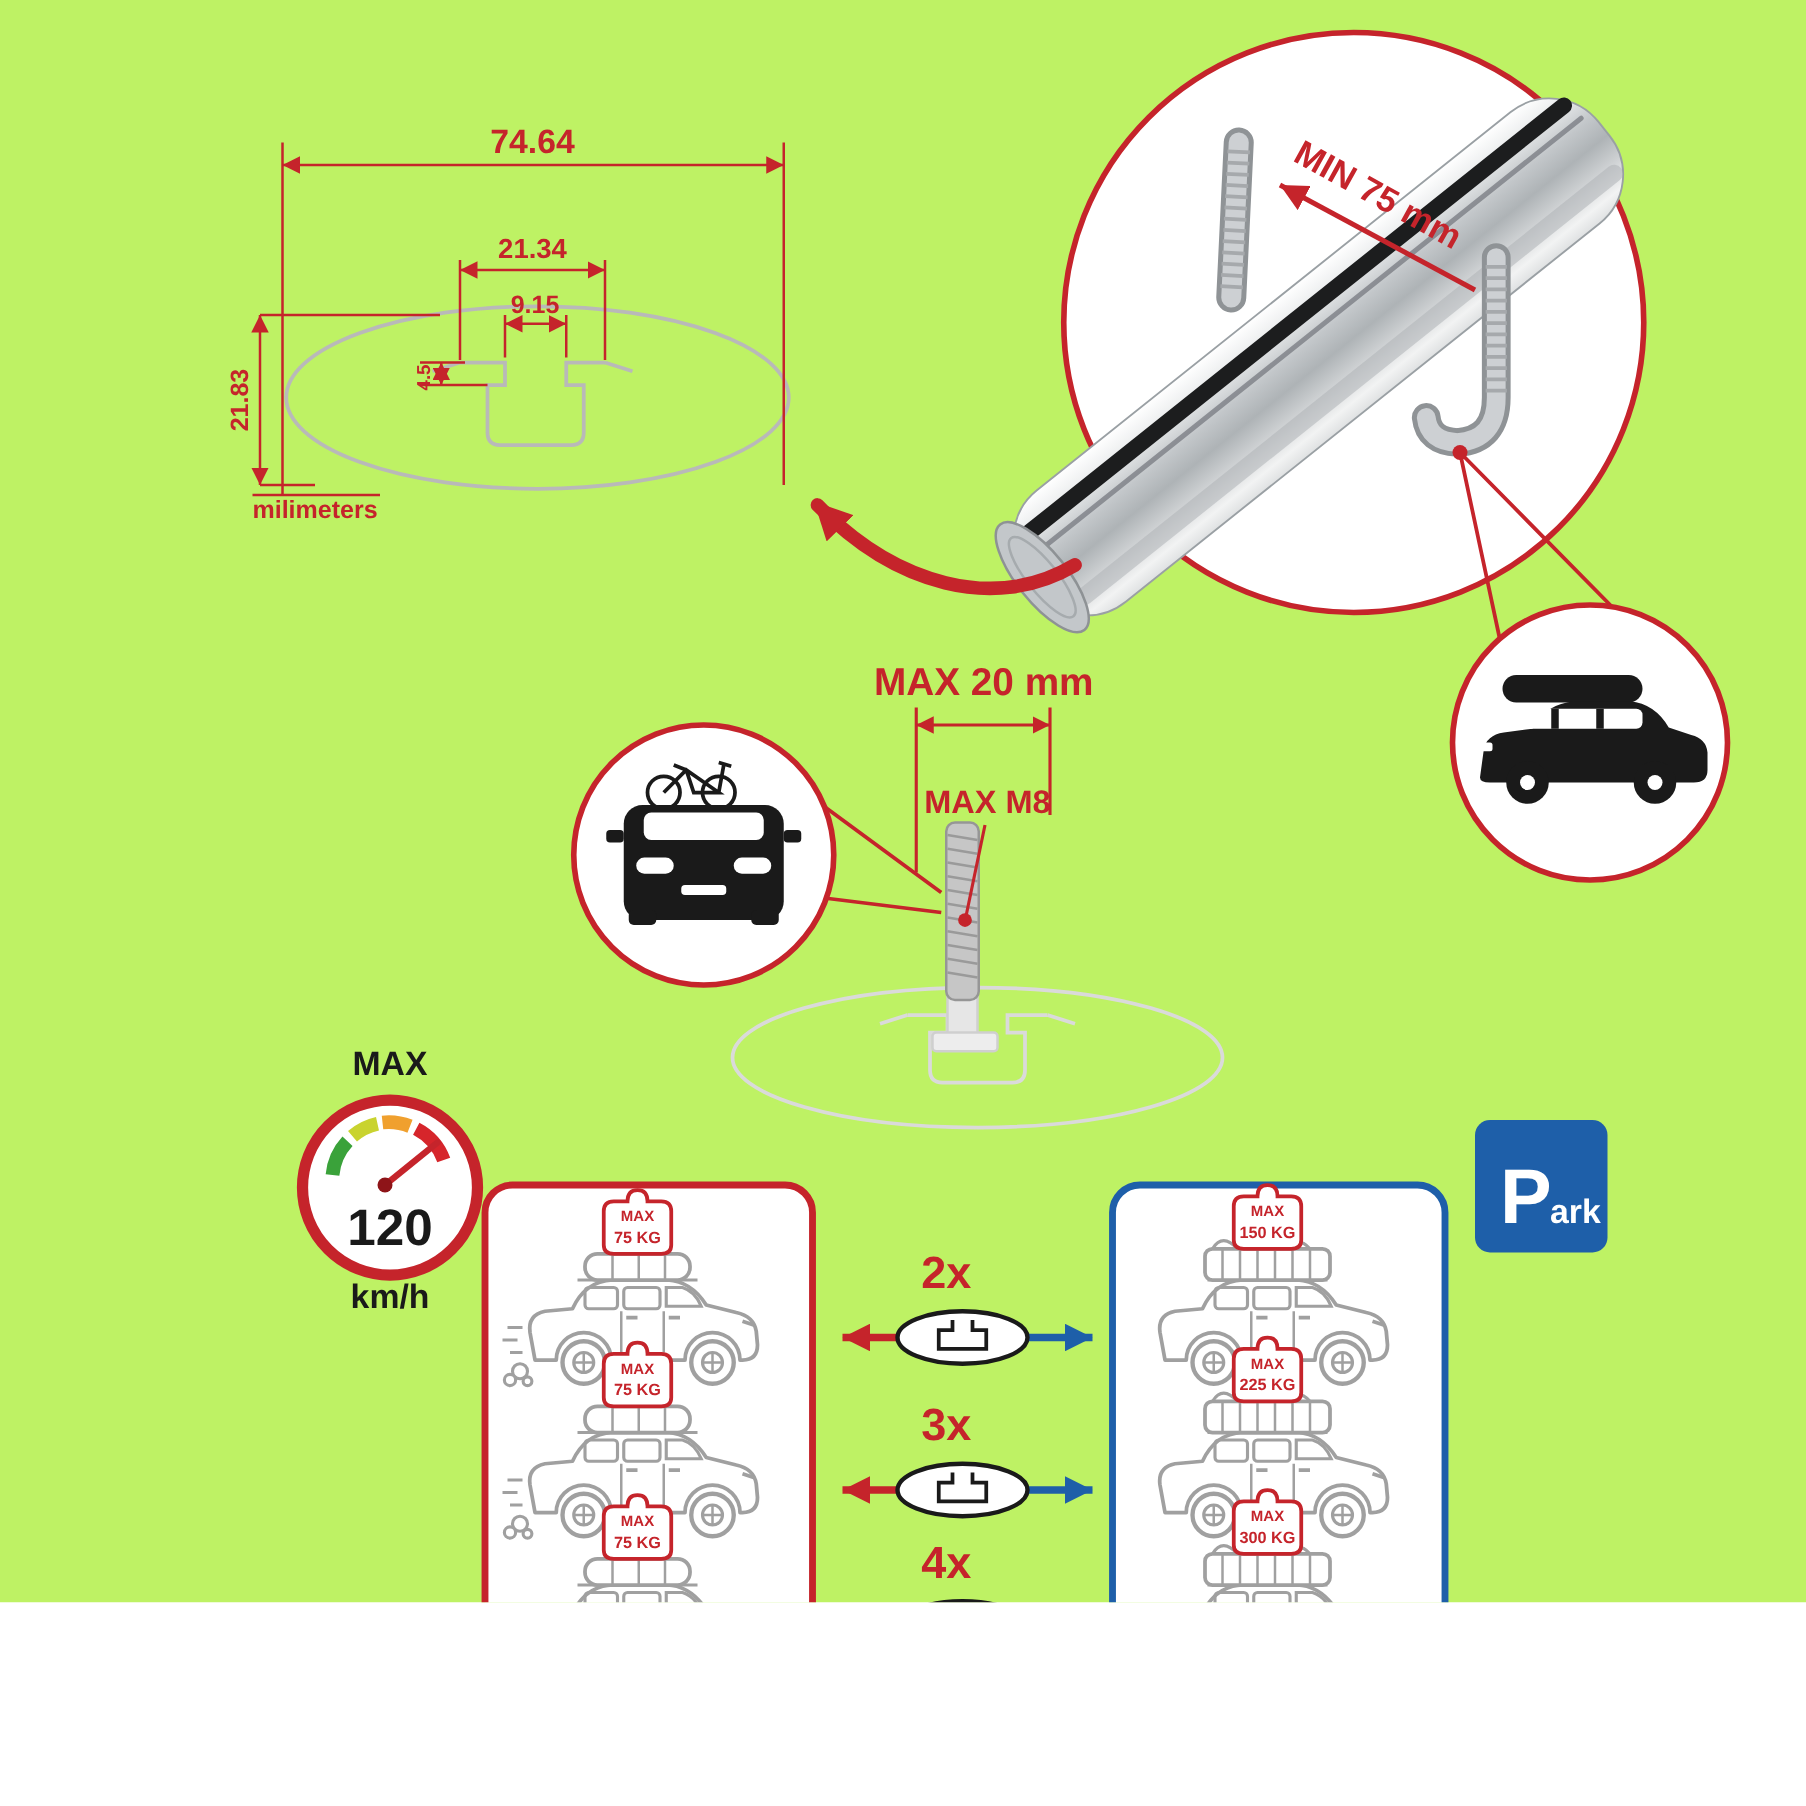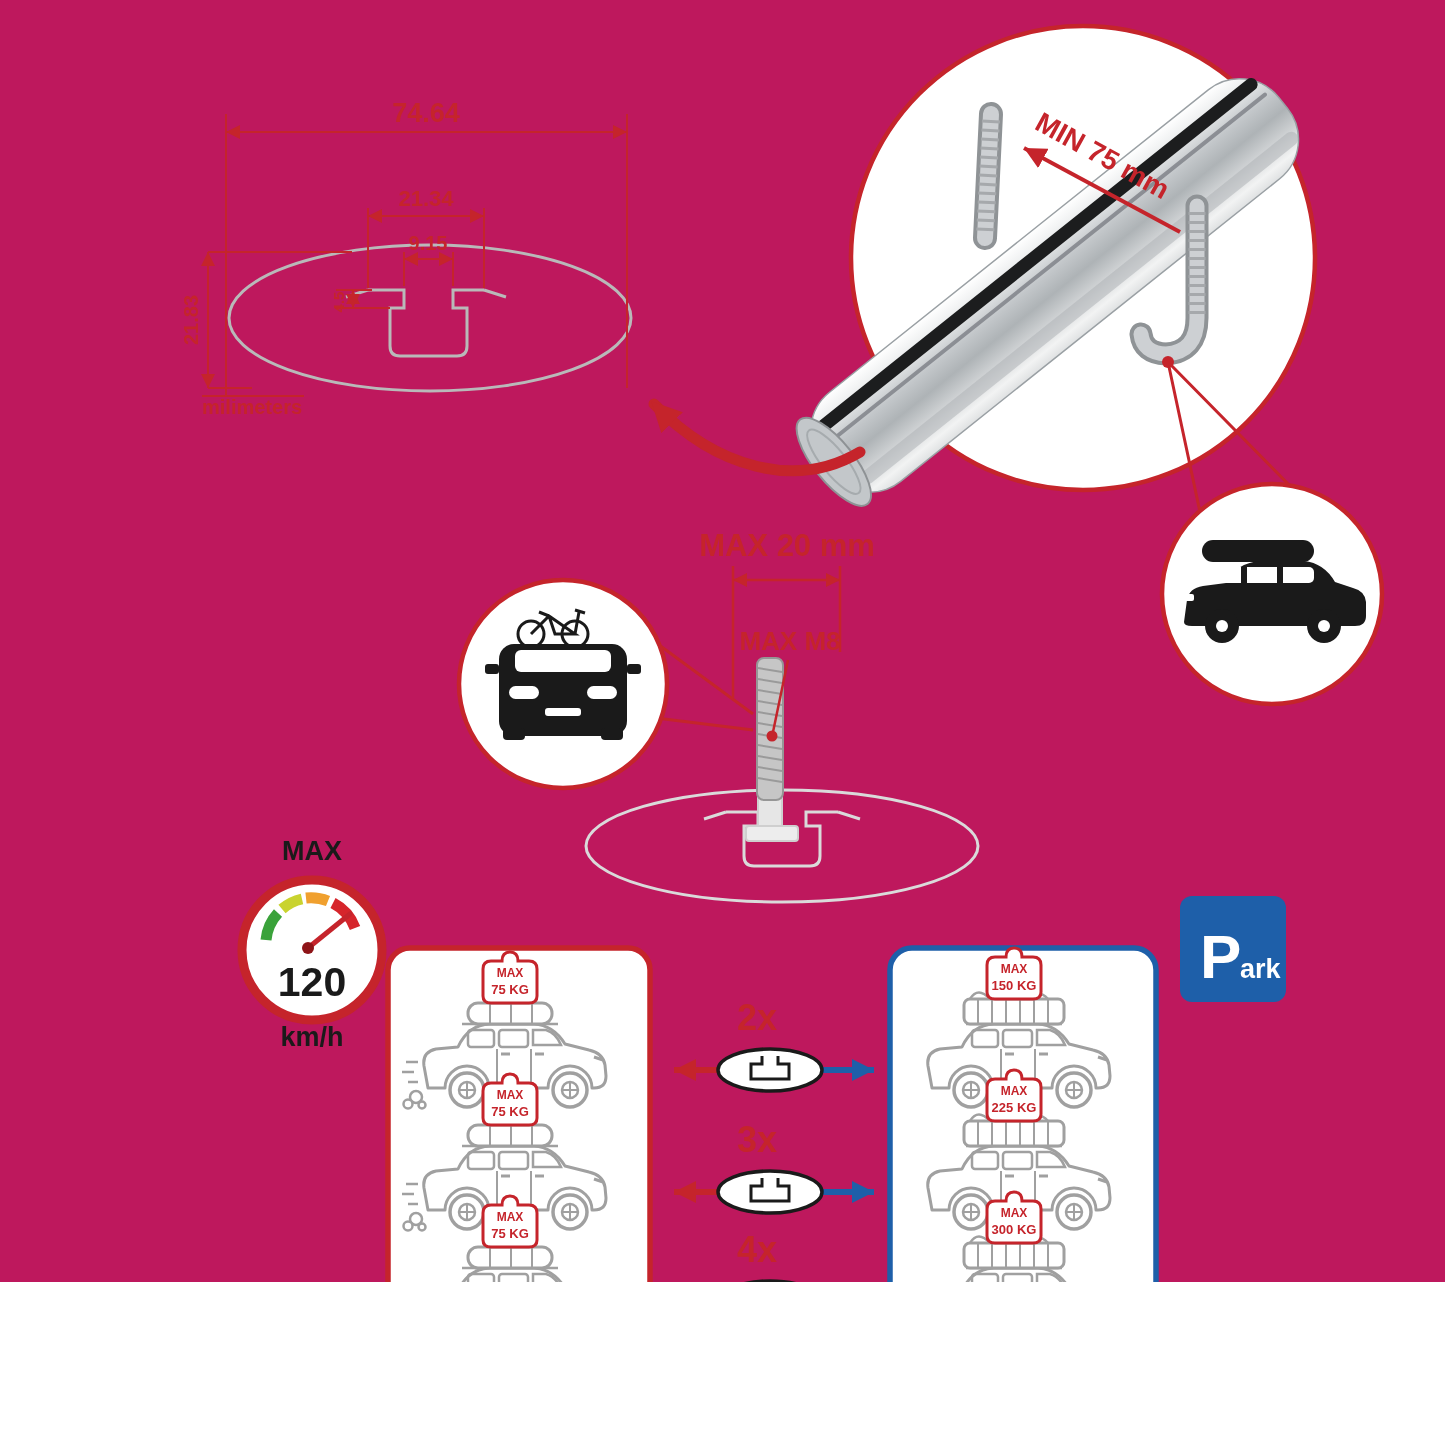--- a/index.html
+++ b/index.html
@@ -1,16 +1,16 @@
 <!DOCTYPE html>
 <html style="--accent_red: #c5242b; --accent_blue: #1e5fa9; --bar_dark: #1c1d1e; --outline_gray: #b9b9b9; --car_gray: #a0a0a0; --gauge_green: #3aa23a; --gauge_yellow: #c9d32f; --gauge_orange: #f0a02e; --gauge_red: #d6252b;"><head>
 <meta charset="utf-8">
 <style>
   html,body{margin:0;padding:0;background:#ffffff;}
-  .canvas{position:relative;width:1445px;height:1282px;background:#be185d;overflow:hidden;font-family:"Liberation Sans",sans-serif;}
+  .canvas{position:relative;width:1445px;height:1282px;background:#bef264;overflow:hidden;font-family:"Liberation Sans",sans-serif;}
   svg{display:block;}
   text{font-family:"Liberation Sans",sans-serif;font-weight:700;}
   .mid{text-anchor:middle;}
   .f-red{fill:var(--accent_red,#c5242b);}  .s-red{stroke:var(--accent_red,#c5242b);}
   .f-blue{fill:var(--accent_blue,#1e5fa9);} .s-blue{stroke:var(--accent_blue,#1e5fa9);}
   .f-white{fill:#ffffff;} .f-none{fill:none;}
   .f-dark{fill:#1a1a1a;}  .s-dark{stroke:#1a1a1a;}
   .s-gray{stroke:#b9b9b9;} .s-light{stroke:#dadada;}
 </style>
 </head>

